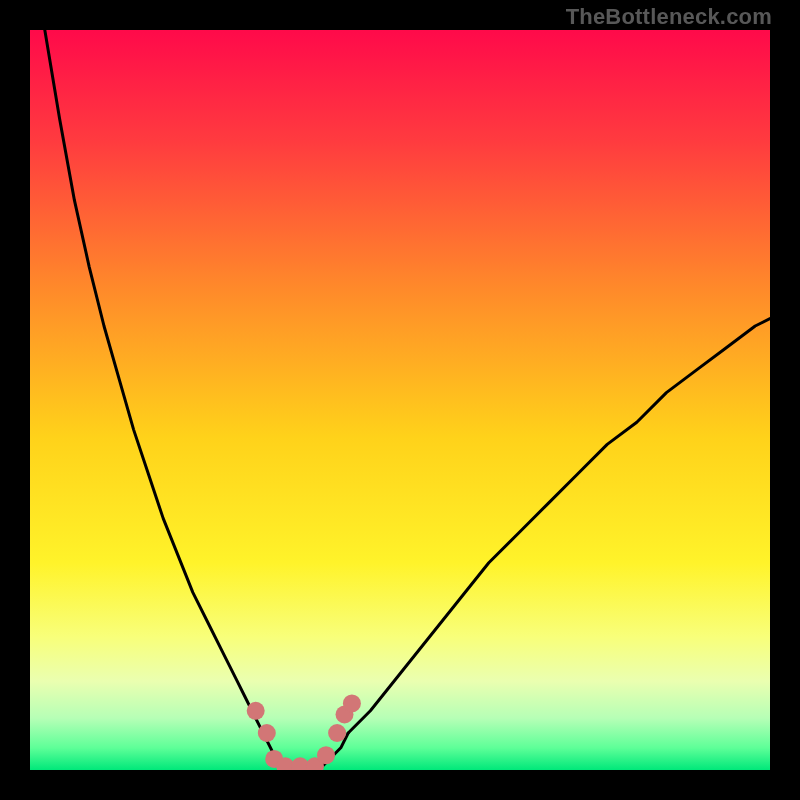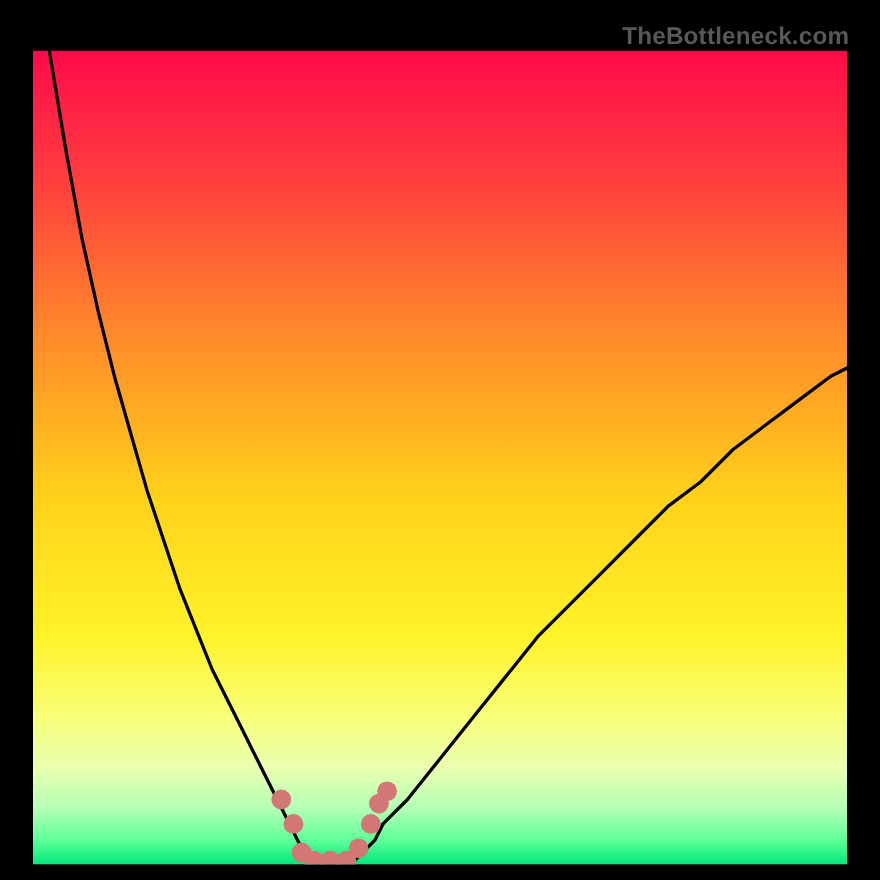--- a/index.html
+++ b/index.html
@@ -11,21 +11,20 @@
     overflow: hidden;
     font-family: Arial, Helvetica, sans-serif;
   }
   .frame {
     position: absolute;
     top: 0;
     left: 0;
     width: 800px;
     height: 676px;
     background: #000;
-    margin-top: 16px;
   }
   .plot-area {
     position: absolute;
     top: 30px;
     left: 30px;
     width: 740px;
     height: 740px;
   }
   .plot-svg {
     width: 740px;

